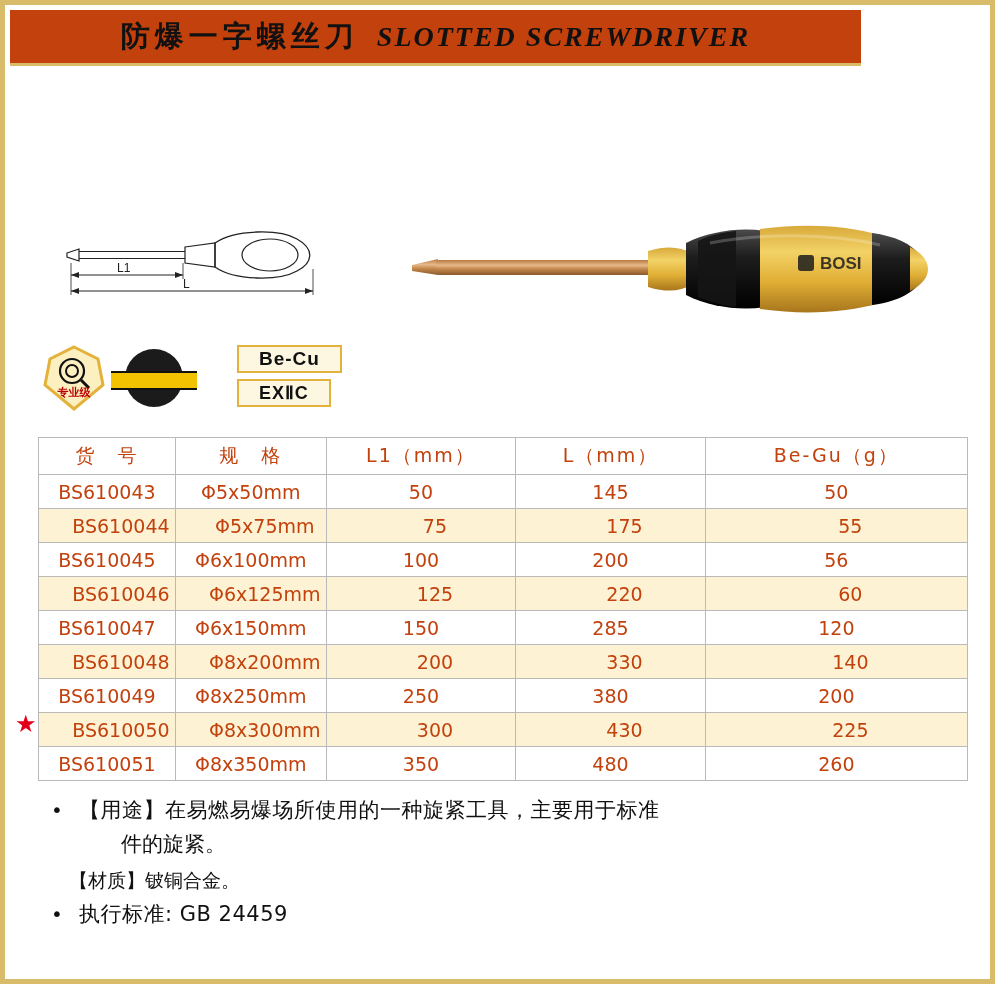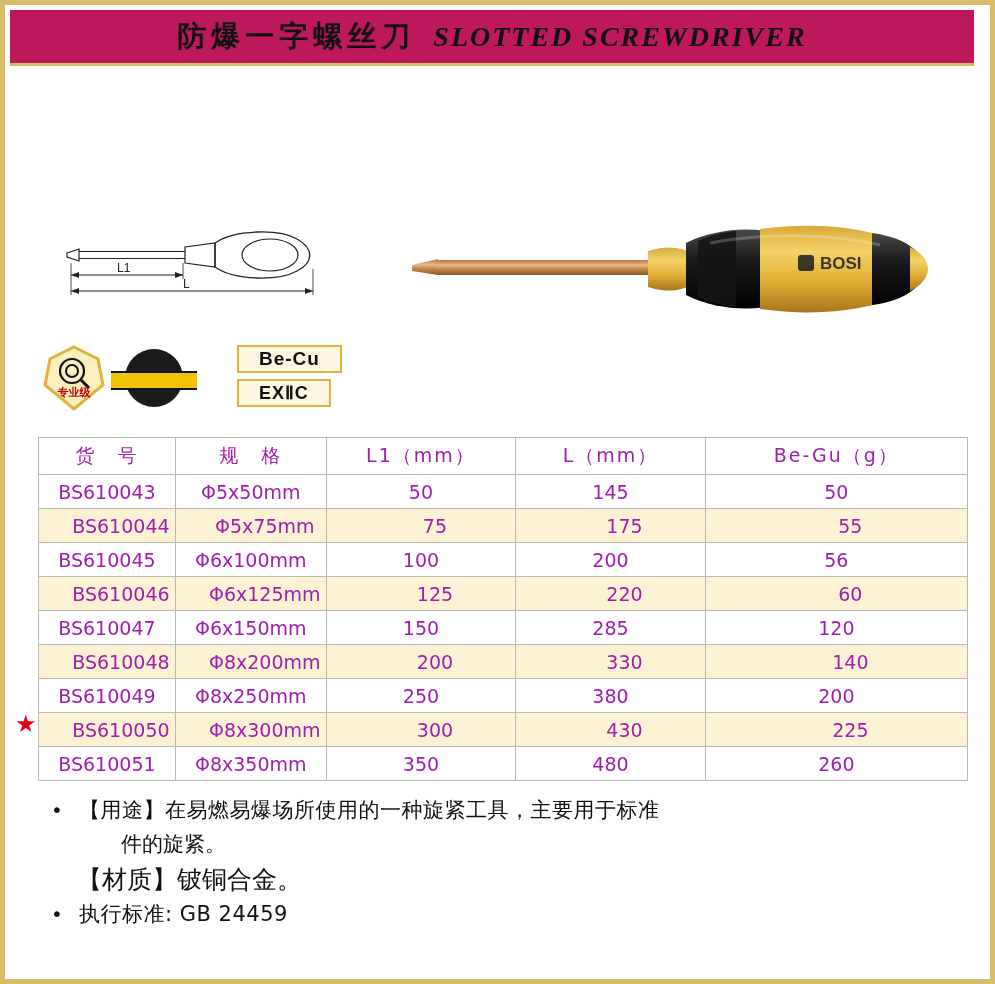--- a/index.html
+++ b/index.html
@@ -19,23 +19,23 @@
     height: 984px;
     box-sizing: border-box;
     border: 5px solid #d9bc6a;
     background: #ffffff;
   }
   
   .title-bar {
     position: absolute;
     left: 5px;
     top: 5px;
-    width: 964px;
+    width: 851px;
     height: 53px;
-    background: #be185d;
+    background: #c2410c;
     border-bottom: 3px solid #d9bc6a;
     display: flex;
     align-items: center;
     justify-content: center;
   }
   .title-cn {
     font-size: 29px;
     font-weight: bold;
     letter-spacing: 5px;
     color: #111;
@@ -145,21 +145,21 @@
     top: 432px;
     width: 930px;
     border-collapse: collapse;
     font-family: "DejaVu Sans", sans-serif;
   }
   .spec-table th, .spec-table td {
     border: 1px solid #b9b9b9;
     height: 33px;
     text-align: center;
     font-size: 19px;
-    color: #a21caf;
+    color: #c2410c;
     font-weight: normal;
     padding: 0;
   }
   .spec-table thead th {
     background: #ffffff;
     letter-spacing: 2px;
     height: 36px;
   }
   .spec-table tbody tr.alt td {
     background: #fdf3d4;
@@ -200,22 +200,22 @@
     line-height: 34px;
     flex: none;
   }
   .note-text {
     font-size: 21px;
     line-height: 34px;
     letter-spacing: 0.5px;
     margin-left: 6px;
   }
   .note-indent {
-    margin-left: 36px;
-    font-size: 25px;
+    margin-left: 28px;
+    font-size: 19px;
     line-height: 34px;
   }
   .note-indent2 {
     margin-left: 80px;
     font-size: 21px;
     line-height: 34px;
     font-family: Liberation Mono, monospace;
   }
 </style>
 </head>

